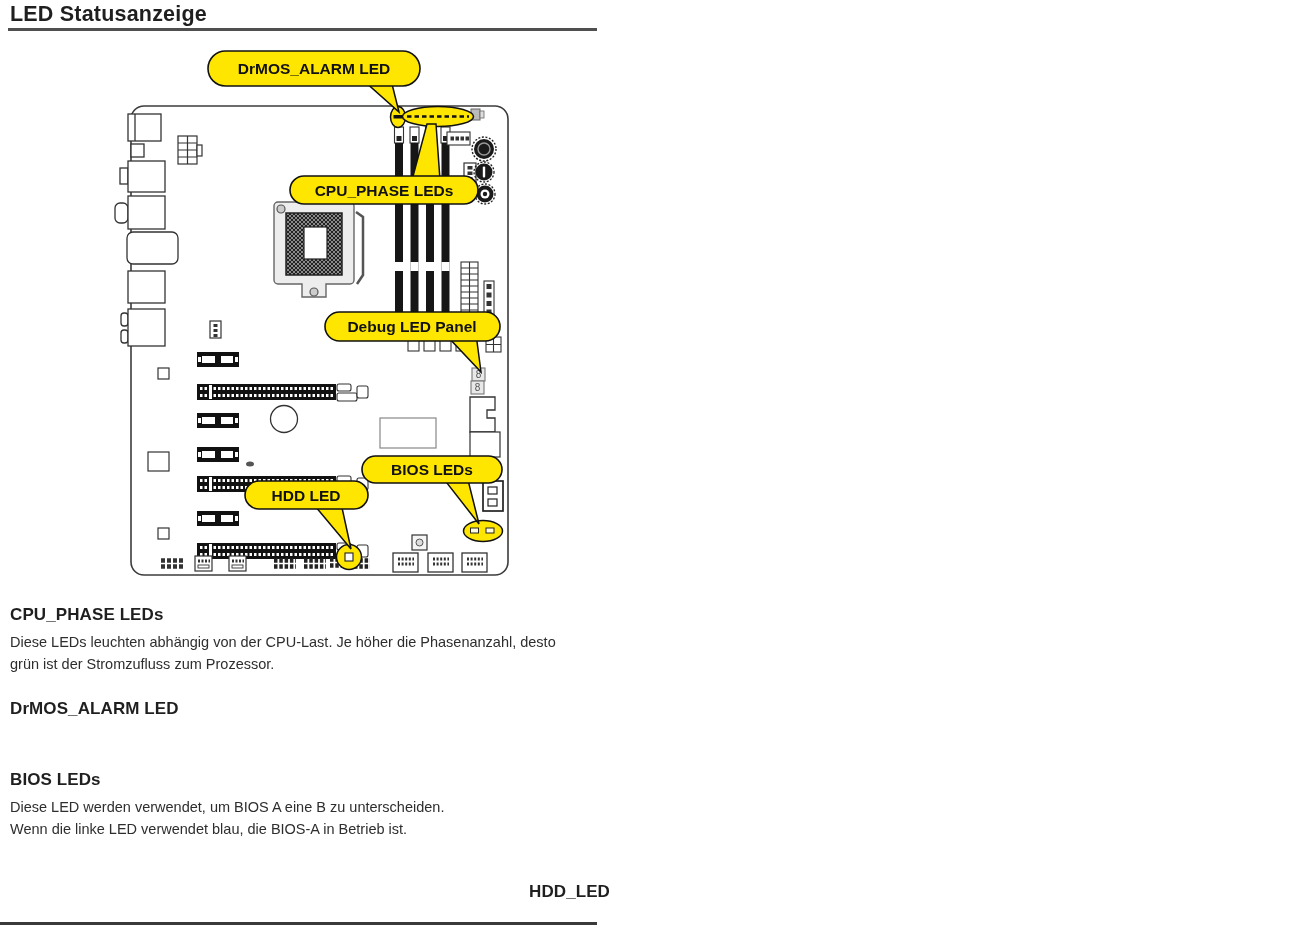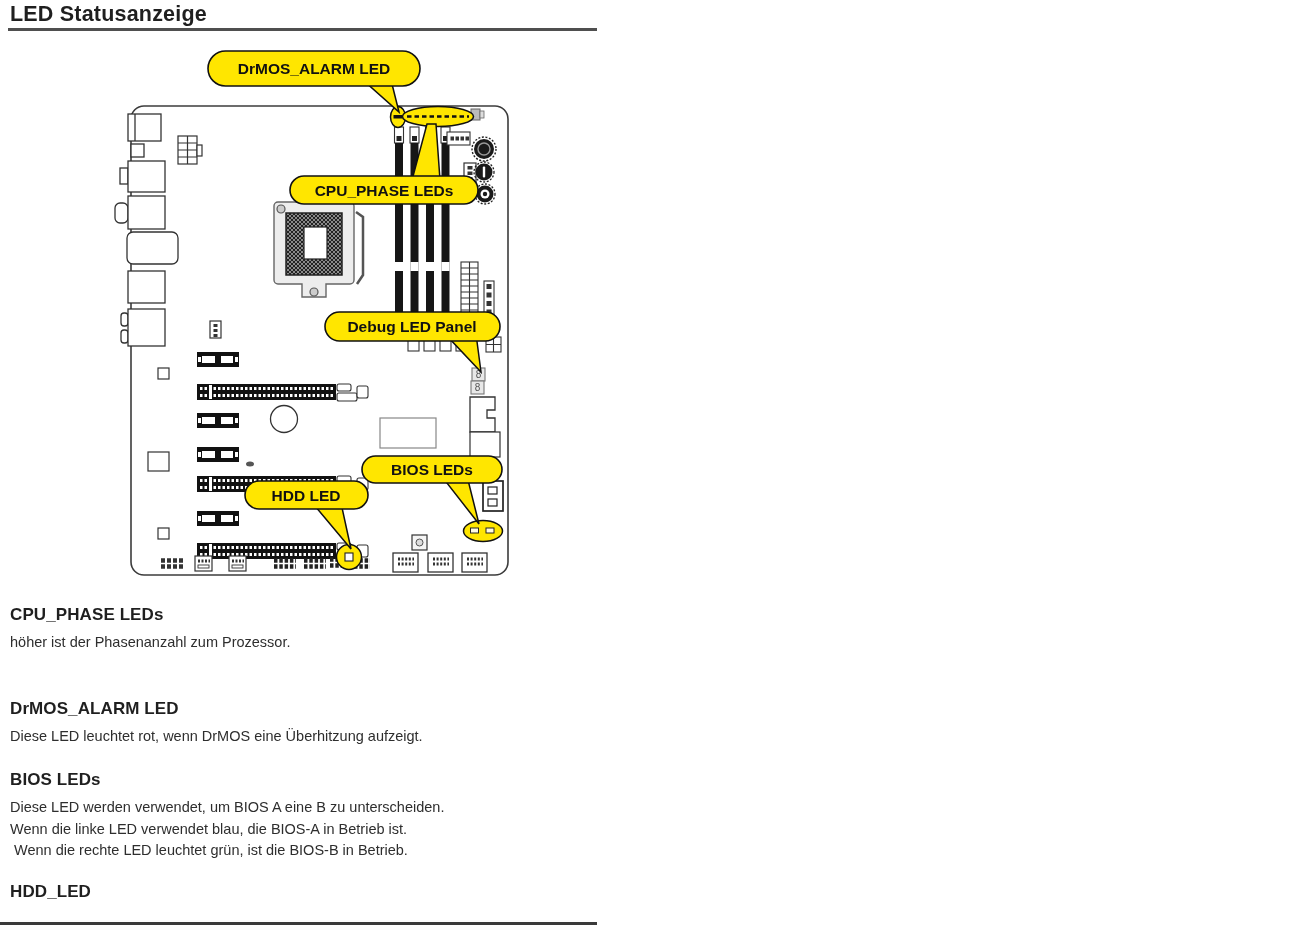--- a/index.html
+++ b/index.html
@@ -7,21 +7,21 @@
         font-family:"Liberation Sans",sans-serif;color:#222;}
   .title{position:absolute;left:10px;top:2px;font-size:21.5px;font-weight:bold;color:#1f1f1f;
          letter-spacing:0.2px;margin:0;text-align:right;}
   .rule-top{position:absolute;left:8px;top:28px;width:589px;height:2.5px;background:#4f4f4f;}
   .rule-bottom{position:absolute;left:0px;top:922px;width:597px;height:2.5px;background:#3a3a3a;}
   .mb-svg{position:absolute;left:100px;top:35px;width:420px;height:555px;}
   .txt{position:absolute;left:10px;width:600px;}
   .txt h2{margin:0;font-size:17px;font-weight:bold;color:#1f1f1f;letter-spacing:0.1px;}
   .txt p{margin:0;font-size:14.5px;line-height:21.5px;color:#2e2e2e;white-space:pre;}
   .txt p:first-of-type{margin-top:7px;}
-  .s0{top:605px;} .s1{top:699px;} .s2{top:770px;} .s3{top:882px;}
+  .s0{top:605px;} .s1{top:699px;} .s2{top:770px;} .s3{top:882px;text-align:right;}
 </style>
 </head>
 <body>
 
 <div class="page">
 
   <h1 class="title">LED Statusanzeige</h1>
   <div class="rule-top"></div>
 
   <svg class="mb-svg" viewBox="100 35 420 555" xmlns="http://www.w3.org/2000/svg">
@@ -331,33 +331,32 @@
       <text x="432" y="475" font-family="Liberation Sans, sans-serif" font-size="15.5" font-weight="bold" fill="#111" text-anchor="middle">BIOS LEDs</text>
     </g>
     <g>
       <rect x="245" y="481" width="123" height="28" rx="14" fill="#ffe600" stroke="#111" stroke-width="1.6"></rect>
       <text x="306" y="500.5" font-family="Liberation Sans, sans-serif" font-size="15.5" font-weight="bold" fill="#111" text-anchor="middle">HDD LED</text>
     </g>
   </svg>
 
   <section class="txt s0">
     <h2>CPU_PHASE LEDs</h2>
-    <p>höher ist der Phasenanzahl zum Prozessor.</p>
+    <p>Diese LEDs leuchten abhängig von der CPU-Last. Je höher die Phasenanzahl, desto</p>
+    <p>grün ist der Stromzufluss zum Prozessor.</p>
   </section>
 
   <section class="txt s1">
     <h2>DrMOS_ALARM LED</h2>
-    <p>Diese LED leuchtet rot, wenn DrMOS eine Überhitzung aufzeigt.</p>
   </section>
 
   <section class="txt s2">
     <h2>BIOS LEDs</h2>
     <p>Diese LED werden verwendet, um BIOS A eine B zu unterscheiden.</p>
     <p>Wenn die linke LED verwendet blau, die BIOS-A in Betrieb ist.</p>
-    <p> Wenn die rechte LED leuchtet grün, ist die BIOS-B in Betrieb.</p>
   </section>
 
   <section class="txt s3">
     <h2>HDD_LED</h2>
   </section>
 
   <div class="rule-bottom"></div>
 </div>
 
 </body></html>

